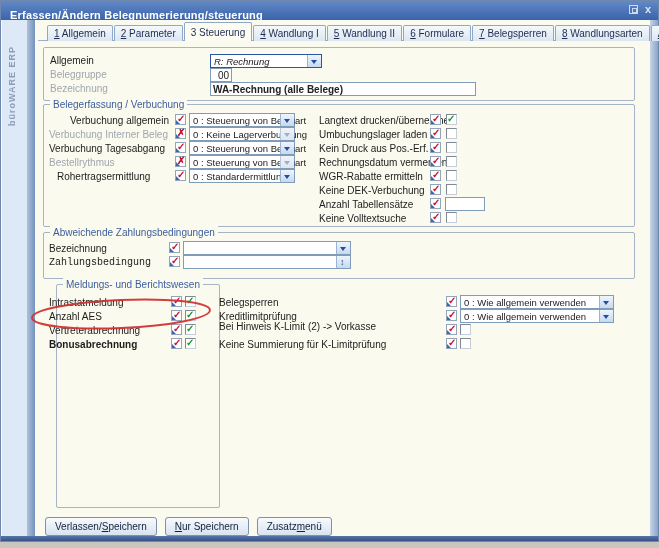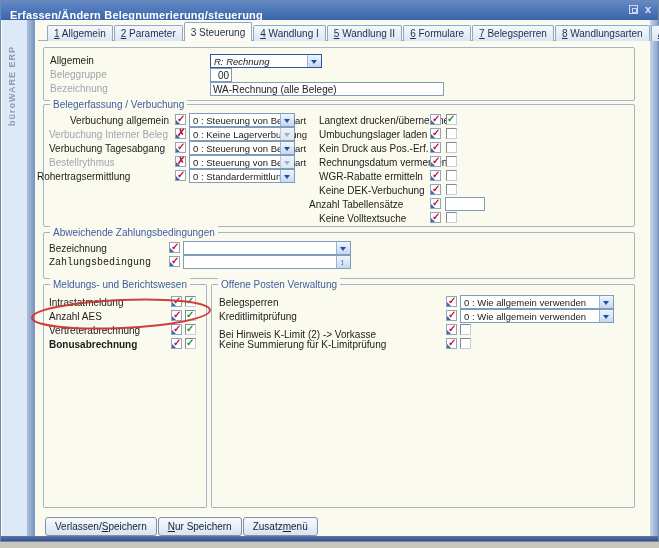--- a/index.html
+++ b/index.html
@@ -33,21 +33,21 @@
   .checkbox.checked::after{content:"\2713";position:absolute;left:0px;top:-2px;font-size:10px;font-weight:bold;color:#1f9428;}
   .combo{position:absolute;height:14px;background:#fff;border:1px solid #7f9db9;box-sizing:border-box;font-size:9.5px;color:#222;}
   .combo.focused{border-color:#2c55a0;font-style:italic;}
   .combo-text{position:absolute;left:3px;top:1px;line-height:11px;white-space:nowrap;}
   .combo-arrow{position:absolute;right:0;top:0;bottom:0;width:13px;background:linear-gradient(#eef5fd,#c6d9f0);border-left:1px solid #9ab4d4;}
   .combo-arrow::after{content:"";position:absolute;left:3px;top:5px;width:0;height:0;border:3px solid transparent;border-top:4px solid #1e4fa0;}
   .combo.disabled .combo-arrow{background:linear-gradient(#f0f4f9,#dde6f0);border-left-color:#b8c8dc;}
   .combo.disabled .combo-arrow::after{border-top-color:#9ab0cc;}
   .combo.spinner .combo-arrow::after{content:"\2195";border:none;left:3px;top:1px;font-size:9px;font-weight:bold;color:#1e4fa0;}
   .tinput{position:absolute;height:14px;background:#fff;border:1px solid #7f9db9;box-sizing:border-box;font-size:10px;color:#222;padding:0 2px;font-family:"Liberation Sans",sans-serif;}
-  .buttons{position:absolute;left:44px;top:516px;display:flex;gap:1px;}
+  .buttons{position:absolute;left:44px;top:516px;display:flex;gap:8px;}
   .btn{font-size:10px;color:#12223c;background:linear-gradient(#f8fafd,#d8e3f1);border:1px solid #7e90ac;border-radius:3px;padding:3px 9px;white-space:nowrap;}
   u{text-decoration:underline;}
   .annot-svg{position:absolute;left:26px;top:295px;z-index:5;pointer-events:none;}
 </style>
 </head>
 <body>
 
 <div class="page">
   <div class="window">
 
@@ -81,38 +81,35 @@
 
     <div class="fieldset" id="fs-top" style="left:42px;top:46px;width:590px;height:52px;">
       <span class="lbl" style="left:6px;top:7px;">Allgemein</span>
       <span class="lbl muted" style="left:6px;top:21px;">Beleggruppe</span>
       <span class="lbl muted" style="left:6px;top:35px;">Bezeichnung</span>
       <div class="combo focused" style="left:166px;top:6px;width:112px;">
         <span class="combo-text">R: Rechnung</span>
         <span class="combo-arrow"></span>
       </div>
       <input class="tinput" style="left: 166px; top: 20px; width: 22px; text-align: right;" value="00">
-      <input class="tinput" style="left: 166px; top: 34px; width: 234px;" value="WA-Rechnung (alle Belege)">
+      <input class="tinput" style="left: 166px; top: 34px; width: 266px; font-weight: bold;" value="WA-Rechnung (alle Belege)">
     </div>
 
     <div class="fieldset" id="fs-erf" style="left:42px;top:103px;width:590px;height:121px;">
       <span class="legend">Belegerfassung / Verbuchung</span>
     </div>
 
     <div class="fieldset" id="fs-zahl" style="left:42px;top:231px;width:590px;height:45px;">
       <span class="legend">Abweichende Zahlungsbedingungen</span>
     </div>
 
-    <div class="fieldset" id="fs-meld" style="left:42px;top:283px;width:162px;height:222px;">
+    <div class="fieldset" id="fs-meld" style="left:55px;top:283px;width:162px;height:222px;">
       <span class="legend">Meldungs- und Berichtswesen</span>
     </div>
 
-    <div class="fieldset" id="fs-op" style="left:210px;top:283px;width:422px;height:222px;">
-      <span class="legend">Offene Posten Verwaltung</span>
-    </div>
 
     <svg class="annot-svg" width="190" height="38">
       <ellipse cx="94" cy="18" rx="89" ry="14" fill="none" stroke="#d03434" stroke-width="2" transform="rotate(-2.5 94 18)" opacity="0.95"></ellipse>
     </svg>
 
     <div class="buttons" id="buttons">
         <button class="btn">Verlassen/<u>S</u>peichern</button>
         <button class="btn"><u>N</u>ur Speichern</button>
         <button class="btn">Zusatz<u>m</u>enü</button>
       </div>
@@ -133,21 +130,21 @@
       <div class="combo" style="left: 188px; top: 140px; width: 106px;">
         <span class="combo-text">0 : Steuerung von Belegart</span>
         <span class="combo-arrow"></span>
       </div>
       <span class="lbl muted" style="left: 48px; top: 156px;">Bestellrythmus</span>
       <span class="state-icon x" style="left: 174px; top: 155px;"></span>
       <div class="combo disabled" style="left: 188px; top: 154px; width: 106px;">
         <span class="combo-text">0 : Steuerung von Belegart</span>
         <span class="combo-arrow"></span>
       </div>
-      <span class="lbl" style="left: 36px; top: 170px; text-align: right;">Rohertragsermittlung</span>
+      <span class="lbl" style="left: 56px; top: 170px; text-align: right;">Rohertragsermittlung</span>
       <span class="state-icon" style="left: 174px; top: 169px;"></span>
       <div class="combo" style="left: 188px; top: 168px; width: 106px;">
         <span class="combo-text">0 : Standardermittlung</span>
         <span class="combo-arrow"></span>
       </div>
       <span class="lbl" style="left: 318px; top: 114px;">Langtext drucken/übernehmen</span>
       <span class="state-icon" style="left: 429px; top: 113px;"></span>
       <span class="checkbox checked" style="left: 445px; top: 113px;"></span>
       <span class="lbl" style="left: 318px; top: 128px;">Umbuchungslager laden</span>
       <span class="state-icon" style="left: 429px; top: 127px;"></span>
@@ -157,21 +154,21 @@
       <span class="checkbox" style="left: 445px; top: 141px;"></span>
       <span class="lbl" style="left: 318px; top: 156px;">Rechnungsdatum vermerken</span>
       <span class="state-icon" style="left: 429px; top: 155px;"></span>
       <span class="checkbox" style="left: 445px; top: 155px;"></span>
       <span class="lbl" style="left: 318px; top: 170px;">WGR-Rabatte ermitteln</span>
       <span class="state-icon" style="left: 429px; top: 169px;"></span>
       <span class="checkbox" style="left: 445px; top: 169px;"></span>
       <span class="lbl" style="left: 318px; top: 184px;">Keine DEK-Verbuchung</span>
       <span class="state-icon" style="left: 429px; top: 183px;"></span>
       <span class="checkbox" style="left: 445px; top: 183px;"></span>
-      <span class="lbl" style="left: 308px; top: 198px; text-align: center;">Anzahl Tabellensätze</span>
+      <span class="lbl" style="left: 318px; top: 198px; text-align: center;">Anzahl Tabellensätze</span>
       <span class="state-icon" style="left: 429px; top: 197px;"></span>
       <input class="tinput" style="left: 444px; top: 196px; width: 40px;">
       <span class="lbl" style="left: 318px; top: 212px;">Keine Volltextsuche</span>
       <span class="state-icon" style="left: 429px; top: 211px;"></span>
       <span class="checkbox" style="left: 445px; top: 211px;"></span>
       <span class="lbl" style="left: 48px; top: 242px;">Bezeichnung</span>
       <span class="state-icon" style="left: 168px; top: 241px;"></span>
       <div class="combo" style="left: 182px; top: 240px; width: 168px;">
         <span class="combo-text"></span>
         <span class="combo-arrow"></span>
@@ -199,20 +196,20 @@
       <div class="combo" style="left: 459px; top: 294px; width: 154px;">
         <span class="combo-text">0 : Wie allgemein verwenden</span>
         <span class="combo-arrow"></span>
       </div>
       <span class="lbl" style="left: 218px; top: 310px;">Kreditlimitprüfung</span>
       <span class="state-icon" style="left: 445px; top: 309px;"></span>
       <div class="combo" style="left: 459px; top: 308px; width: 154px;">
         <span class="combo-text">0 : Wie allgemein verwenden</span>
         <span class="combo-arrow"></span>
       </div>
-      <span class="lbl" style="left: 218px; top: 328px;">Bei Hinweis K-Limit (2) -&gt; Vorkasse</span>
+      <span class="lbl" style="left: 218px; top: 320px;">Bei Hinweis K-Limit (2) -&gt; Vorkasse</span>
       <span class="state-icon" style="left: 445px; top: 323px;"></span>
       <span class="checkbox" style="left: 459px; top: 323px;"></span>
       <span class="lbl" style="left: 218px; top: 338px;">Keine Summierung für K-Limitprüfung</span>
       <span class="state-icon" style="left: 445px; top: 337px;"></span>
       <span class="checkbox" style="left: 459px; top: 337px;"></span>
     </div>
 </div>
 
 </body></html>

